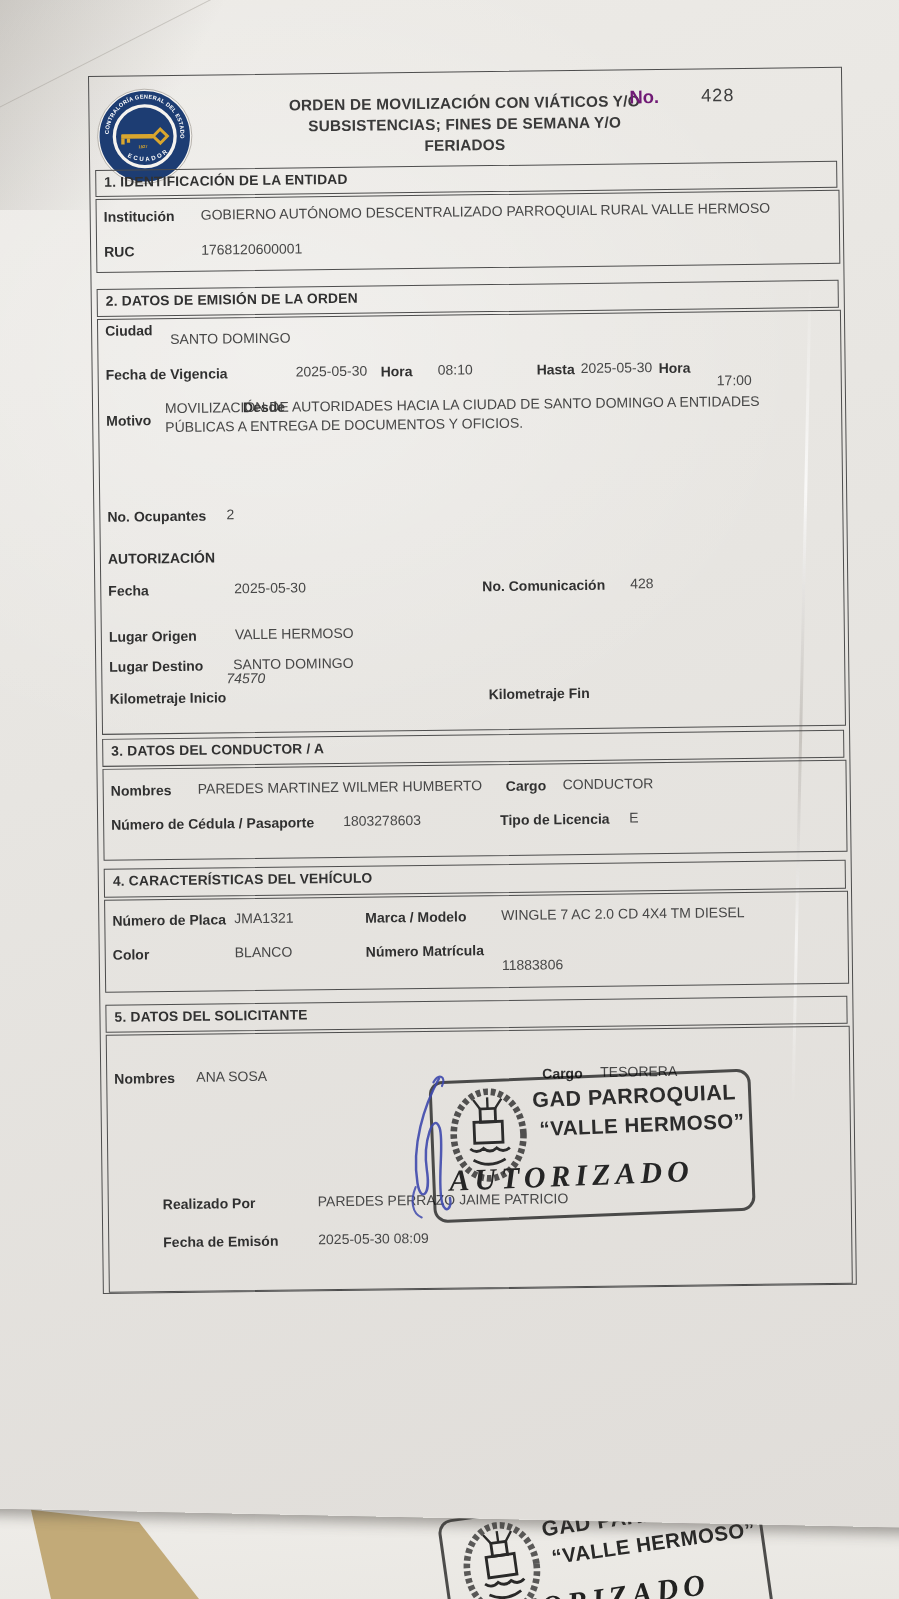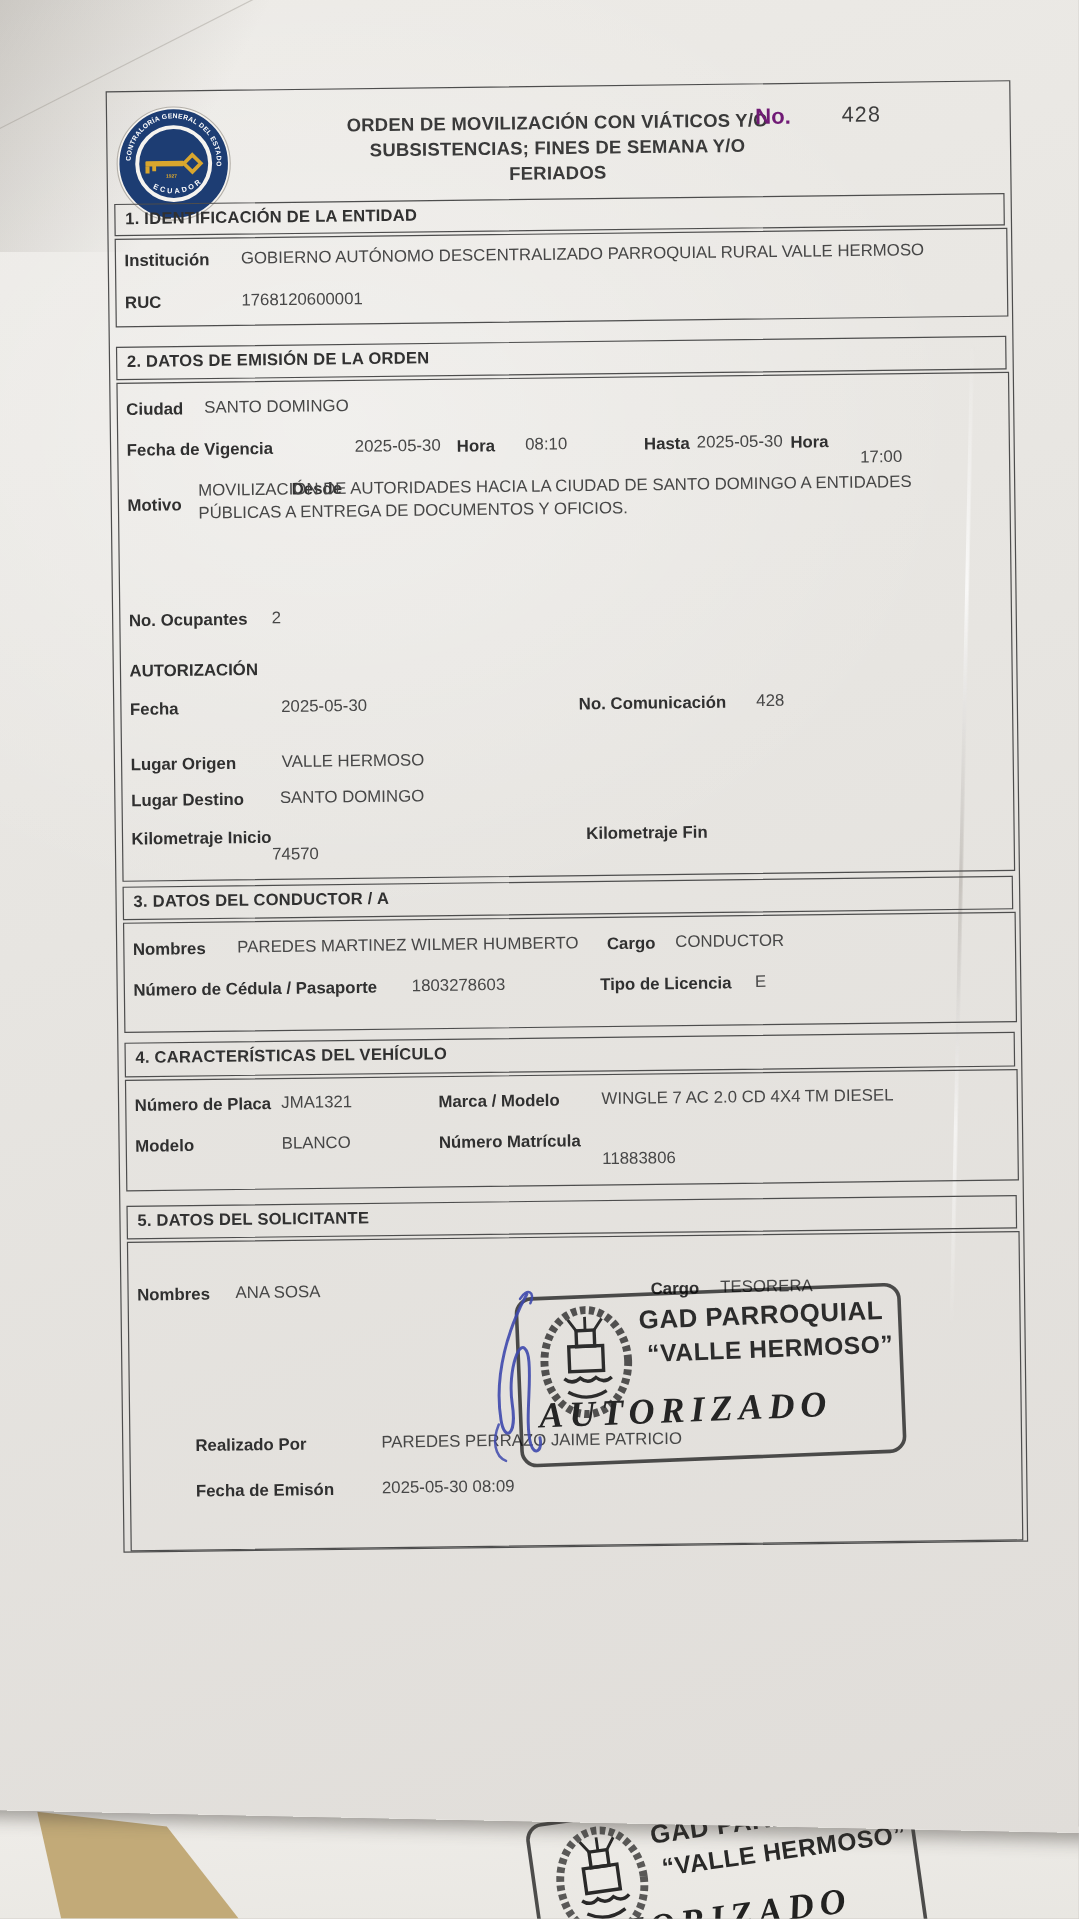--- a/index.html
+++ b/index.html
@@ -150,21 +150,21 @@
   <div class="box" style="left:5px;top:122px;width:742px;height:72px;"></div>
   <span class="lb" style="left:13px;top:132px;">Institución</span>
   <span class="vl" style="left:110px;top:131px;">GOBIERNO AUTÓNOMO DESCENTRALIZADO PARROQUIAL RURAL VALLE HERMOSO</span>
   <span class="lb" style="left:13px;top:167px;">RUC</span>
   <span class="vl" style="left:110px;top:166px;">1768120600001</span>
 
   <div class="box" style="left:5px;top:212px;width:740px;height:26px;">
     <div class="sec-head">2. DATOS DE EMISIÓN DE LA ORDEN</div>
   </div>
   <div class="box" style="left:5px;top:242px;width:742px;height:414px;"></div>
-  <span class="lb" style="left:13px;top:256px;">Ciudad</span>
+  <span class="lb" style="left:13px;top:246px;">Ciudad</span>
   <span class="vl" style="left:78px;top:255px;">SANTO DOMINGO</span>
 
   <span class="lb" style="left:13px;top:290px;">Fecha de Vigencia</span>
   <span class="lb" style="left:150px;top:290px;margin-top:34px;">Desde</span>
   <span class="vl" style="left:203px;top:289px;">2025-05-30</span>
   <span class="lb" style="left:288px;top:290px;">Hora</span>
   <span class="vl" style="left:345px;top:289px;">08:10</span>
   <span class="lb" style="left:444px;top:290px;">Hasta</span>
   <span class="vl" style="left:488px;top:289px;">2025-05-30</span>
   <span class="lb" style="left:566px;top:290px;">Hora</span>
@@ -182,21 +182,21 @@
   <span class="vl" style="left:139px;top:505px;">2025-05-30</span>
   <span class="lb" style="left:387px;top:506px;">No. Comunicación</span>
   <span class="vl" style="left:535px;top:505px;">428</span>
 
   <span class="lb" style="left:13px;top:552px;">Lugar Origen</span>
   <span class="vl" style="left:139px;top:551px;">VALLE HERMOSO</span>
   <span class="lb" style="left:13px;top:582px;">Lugar Destino</span>
   <span class="vl" style="left:137px;top:581px;">SANTO DOMINGO</span>
 
   <span class="lb" style="left:13px;top:614px;">Kilometraje Inicio</span>
-  <span class="vl" style="left:130px;top:628px;">74570</span>
+  <span class="vl" style="left:130px;top:595px;font-style:italic;">74570</span>
   <span class="lb" style="left:392px;top:614px;">Kilometraje Fin</span>
   <span class="vl" style="left:530px;top:613px;"></span>
 
   <div class="box" style="left:5px;top:662px;width:740px;height:26px;">
     <div class="sec-head">3. DATOS DEL CONDUCTOR / A</div>
   </div>
   <div class="box" style="left:5px;top:692px;width:742px;height:90px;"></div>
   <span class="lb" style="left:13px;top:706px;">Nombres</span>
   <span class="vl" style="left:100px;top:705px;">PAREDES MARTINEZ WILMER HUMBERTO</span>
   <span class="lb" style="left:408px;top:706px;">Cargo</span>
@@ -207,21 +207,21 @@
   <span class="vl" style="left:531px;top:739px;">E</span>
 
   <div class="box" style="left:5px;top:792px;width:740px;height:27px;">
     <div class="sec-head">4. CARACTERÍSTICAS DEL VEHÍCULO</div>
   </div>
   <div class="box" style="left:5px;top:823px;width:742px;height:91px;"></div>
   <span class="lb" style="left:13px;top:836px;">Número de Placa</span>
   <span class="vl" style="left:135px;top:835px;">JMA1321</span>
   <span class="lb" style="left:266px;top:836px;">Marca / Modelo</span>
   <span class="vl" style="left:402px;top:835px;">WINGLE 7 AC 2.0 CD 4X4 TM DIESEL</span>
-  <span class="lb" style="left:13px;top:870px;">Modelo</span>
+  <span class="lb" style="left:13px;top:870px;">Color</span>
   <span class="vl" style="left:135px;top:869px;">BLANCO</span>
   <span class="lb" style="left:266px;top:870px;">Número Matrícula</span>
   <span class="vl" style="left:402px;top:869px;margin-top:16px;">11883806</span>
 
   <div class="box" style="left:5px;top:928px;width:740px;height:26px;">
     <div class="sec-head">5. DATOS DEL SOLICITANTE</div>
   </div>
   <div class="box" style="left:5px;top:958px;width:742px;height:256px;"></div>
   <span class="lb" style="left:13px;top:994px;">Nombres</span>
   <span class="vl" style="left:95px;top:993px;">ANA SOSA</span>

